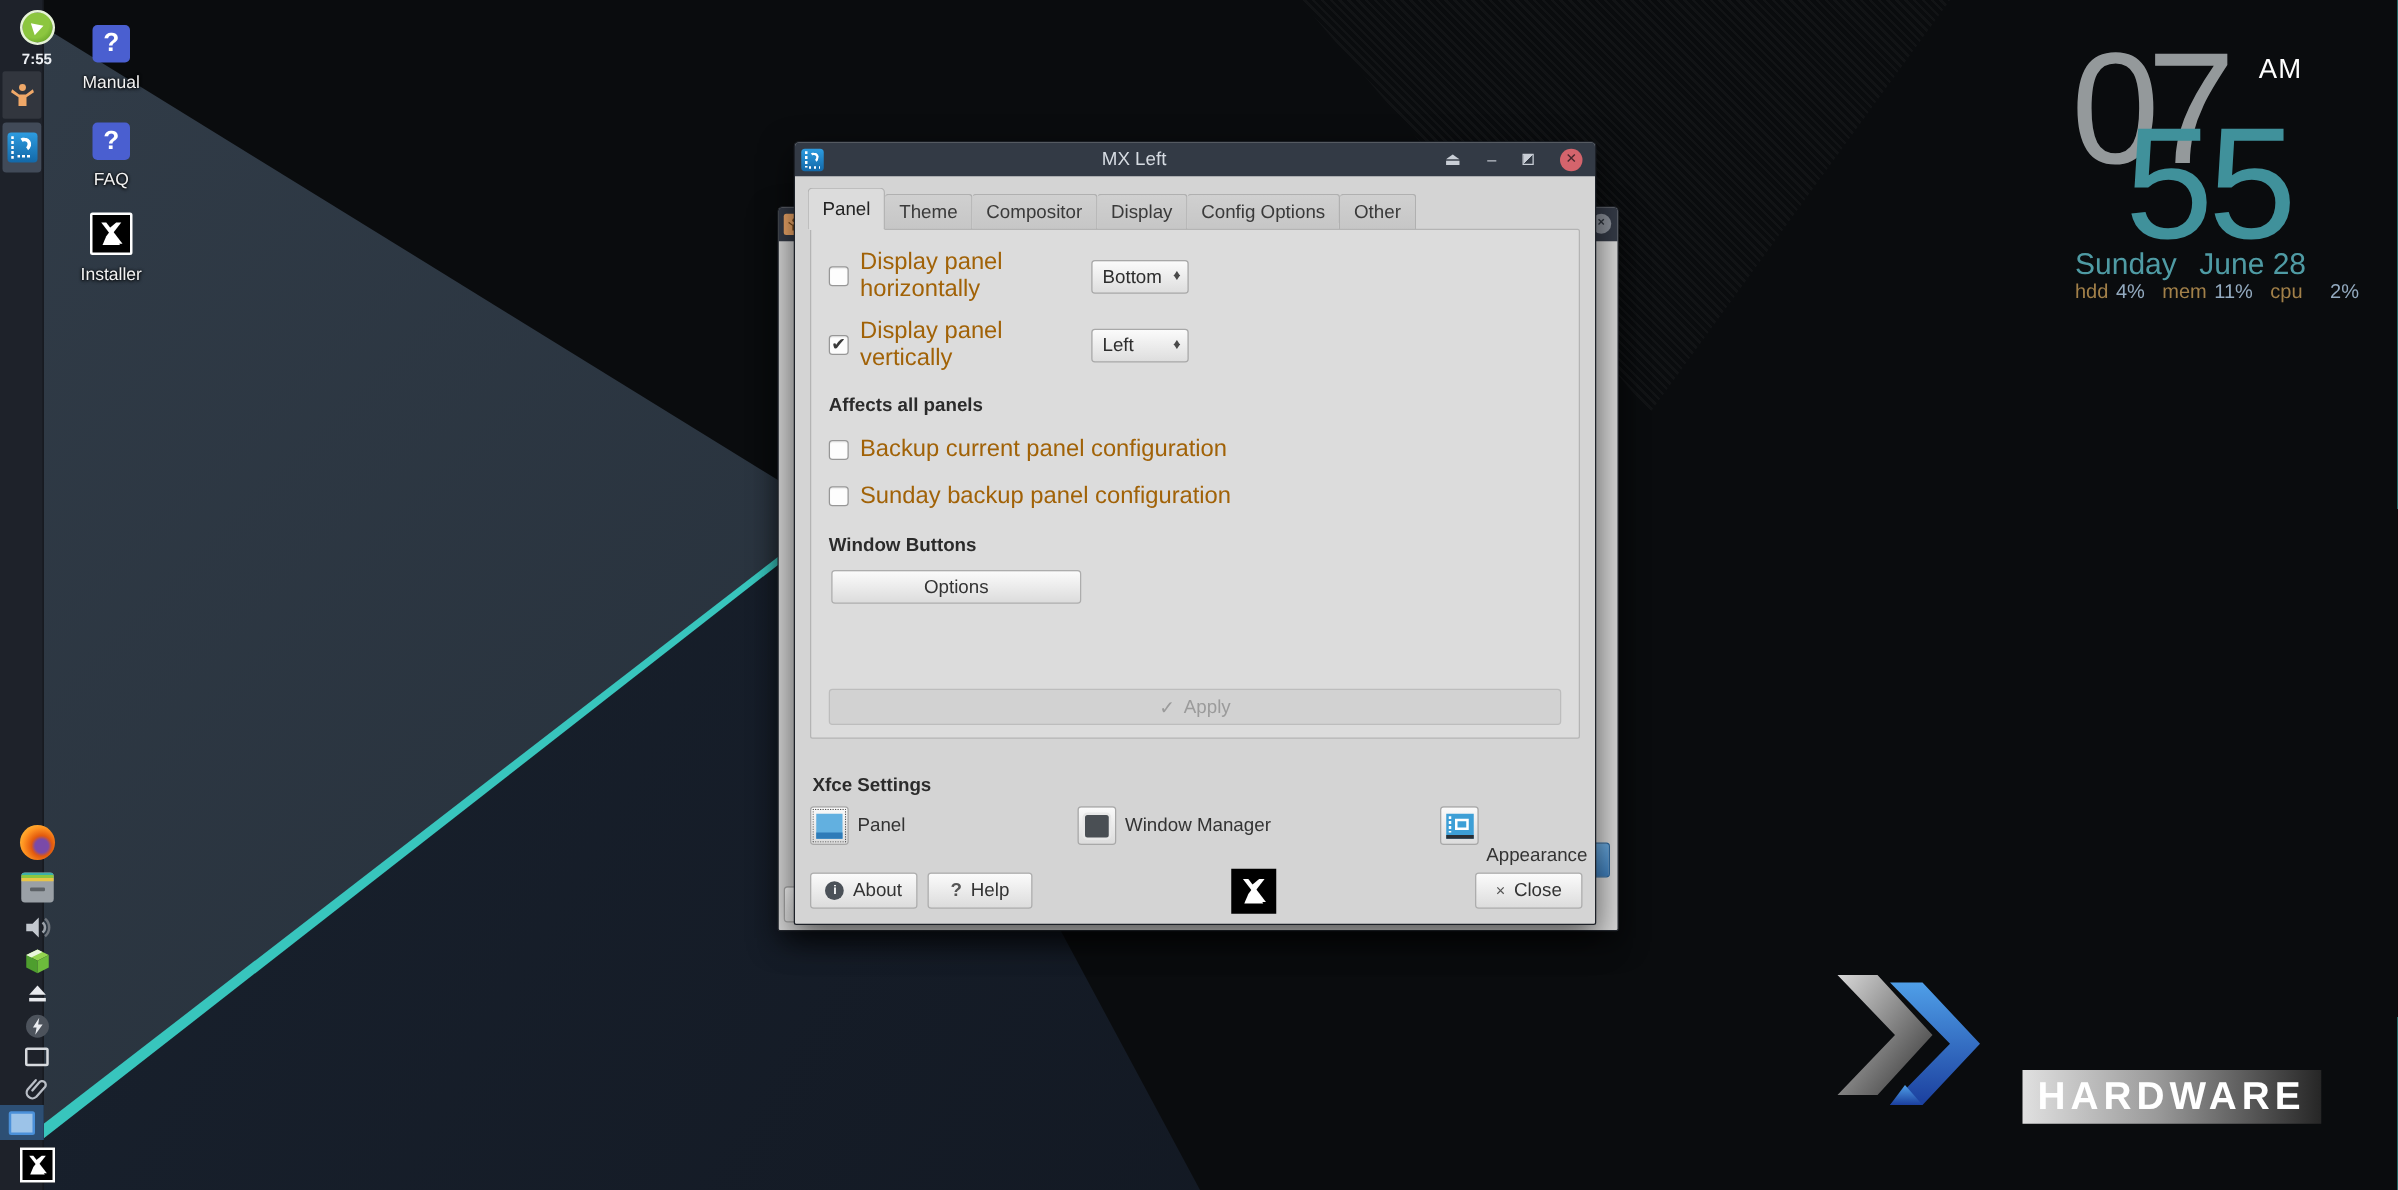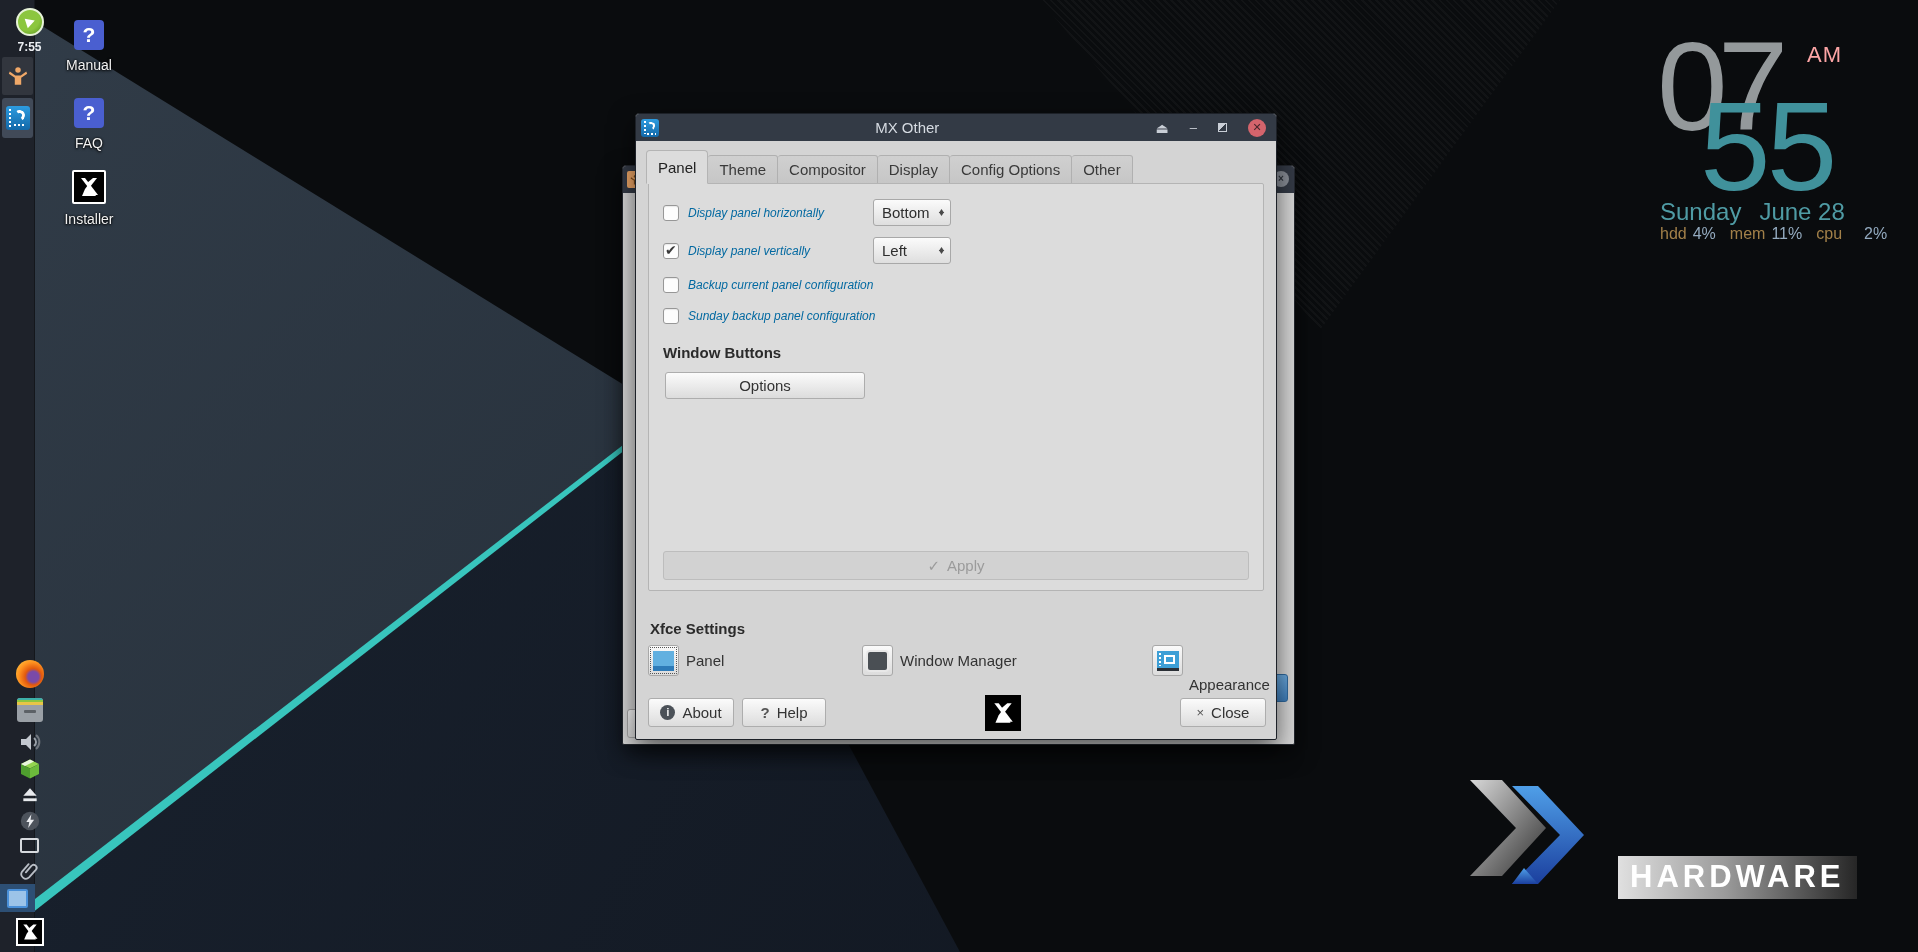--- a/index.html
+++ b/index.html
@@ -30,21 +30,21 @@
   .xh-hw { position:absolute; left:150px; top:78px; padding:3px 12px 4px;
     background:linear-gradient(90deg,#e0e0e0,#9a9a9a 45%,#262626 100%);
     color:#ffffff; font-size:31px; font-weight:bold; letter-spacing:4px;text-align:right; }
 
   
   .conky { position:absolute; left:1600px; top:20px; width:318px; height:240px; }
   .ck-hour { position:absolute; left:57px; top:3px; font-size:127px; line-height:1; font-weight:100;
     color:#94999b; letter-spacing:-10px; }
   .ck-min  { position:absolute; left:100px; top:63px; font-size:127px; line-height:1; font-weight:100;
     color:#40919b; letter-spacing:-4px; }
-  .ck-ampm { position:absolute; left:207px; top:22px; font-size:22px; color:#fca5a5; letter-spacing:1px; }
+  .ck-ampm { position:absolute; left:207px; top:22px; font-size:22px; color:#ffffff; letter-spacing:1px; }
   .ck-date { position:absolute; left:60px; top:178px; font-size:24px; color:#4f9ba4; }
   .ck-date .day { margin-right:18px; }
   .ck-stats { position:absolute; left:60px; top:205px; font-size:16px; }
   .ck-stats .k { color:#a28049; margin-right:6px; }
   .ck-stats .v { color:#93aabf; margin-right:14px; }
   .ck-stats .v2 { margin-left:16px; }
 
   
   .panel { position:absolute; left:0; top:0; width:35px; height:952px; background:#1e222a;
     border-right:1px solid #14171c; }
@@ -140,21 +140,21 @@
     border:1px solid #b4b4b4; border-radius:0 2px 2px 2px; padding:10px 14px; display:flex;
     flex-direction:column; z-index:2; }
   .sect { font-size:15px; font-weight:bold; color:#2b2b2b; margin:4px 0 9px; }
   .sect.mt { margin-top:12px; }
   .crow { display:flex; align-items:center; margin:5px 0 6px; }
   .cb { width:16px; height:16px; background:#fdfdfd; border:1px solid #979797; border-radius:3px;
     margin-right:9px; position:relative; flex:none;
     box-shadow:inset 0 1px 1px rgba(0,0,0,.08); }
   .cb .mark { position:absolute; left:1px; top:-2px; font-size:14px; color:#3a3a3a; display:none; }
   .cb.checked .mark { display:block; }
-  .clabel { font-size:12px; color:#0369a1;font-style:italic; }
+  .clabel { font-size:19px; color:#a16207; }
   .crow.w190 .clabel { width:185px; }
   .crow.pad { margin:7px 0 8px; }
   .combo { width:78px; height:27px; background:linear-gradient(180deg,#fbfbfb,#dedede);
     border:1px solid #a8a8a8; border-radius:3px; display:flex; align-items:center; padding:0 5px 0 8px; }
   .combo .val { flex:1; font-size:15px; color:#2e2e2e; }
   .spin { display:flex; flex-direction:column; line-height:0; gap:3px; align-items:center; }
   .spin i { font-style:normal; font-size:7px; color:#4a4a4a; transform:scaleX(1.3); }
   .btn { background:linear-gradient(180deg,#fbfbfb,#dcdcdc); border:1px solid #adadad; border-radius:3px;
     font-size:15px; color:#333; display:flex; align-items:center; justify-content:center; }
   .options { width:200px; height:27px; margin:2px 0 0 2px; }
@@ -269,21 +269,21 @@
   <div class="graybtn"></div>
 </div>
 
 <div class="dlg">
   <div class="dlg-tb">
     <div class="appic tweak-ic" style="width:18px;height:18px;">
       <span class="dots" style="height:13px;top:2px;"></span>
         <span class="hook" style="left:6px;top:3px;width:8px;height:8px;border-width:2.5px;"></span>
         <span class="base" style="left:6px;bottom:2px;width:9px;"></span>
     </div>
-    <div class="dlg-title">MX Other</div>
+    <div class="dlg-title">MX Left</div>
     <div class="tb-btns">
       <span class="tb-g tb-eject">⏏</span>
       <span class="tb-g">–</span>
       <span class="tb-max"></span>
       <span class="tb-close">✕</span>
     </div>
   </div>
 
   <div class="tabbar">
     <div class="tab active">Panel</div>
@@ -315,20 +315,21 @@
       <span class="clabel">Display panel vertically</span>
       <span class="combo">
         <span class="val">Left</span>
         <span class="spin">
             <i>▲</i>
             <i>▼</i>
           </span>
       </span>
     </div>
 
+    <div class="sect mt">Affects all panels</div>
 
     <div class="crow pad">
       <span class="cb"></span>
       <span class="clabel">Backup current panel configuration</span>
     </div>
     <div class="crow pad">
       <span class="cb"></span>
       <span class="clabel">Sunday backup panel configuration</span>
     </div>
 

